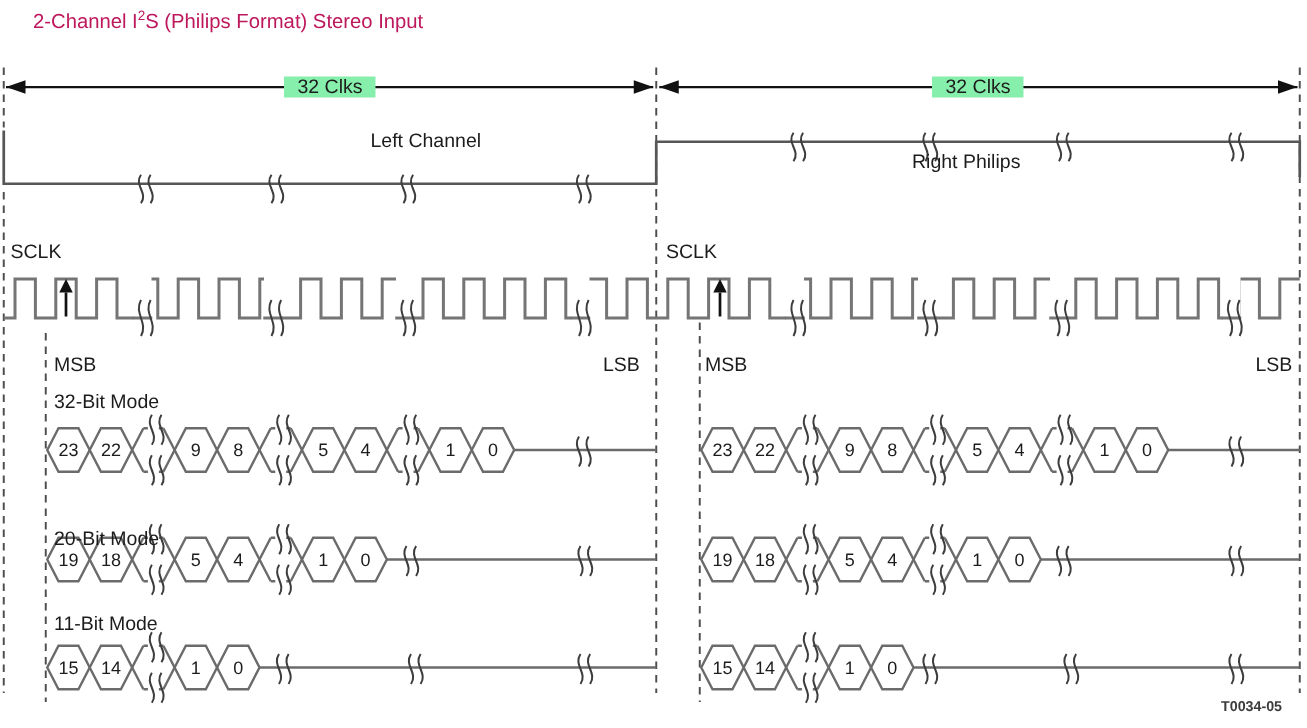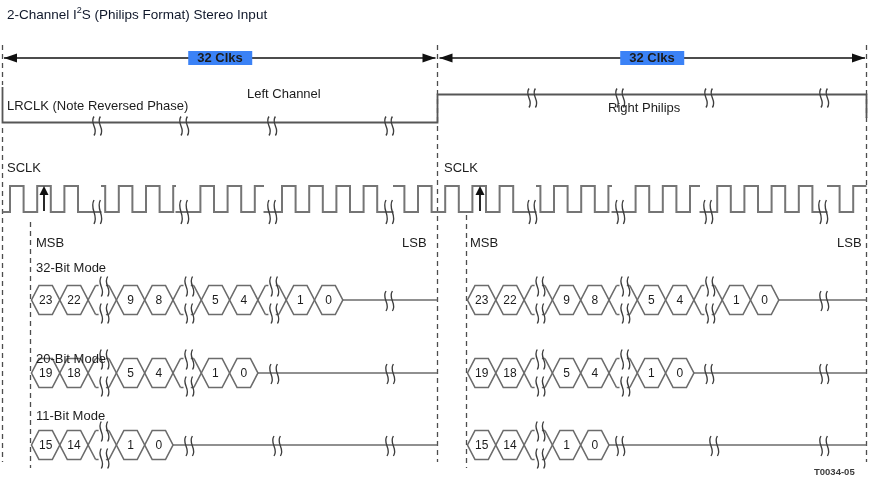--- a/index.html
+++ b/index.html
@@ -3,22 +3,22 @@
 <meta charset="utf-8">
 <style>
   html,body{margin:0;padding:0;background:#ffffff;}
   body{
     width:871px;height:485px;overflow:hidden;
     font-family:"Liberation Sans",sans-serif;color:#1c1c1c;
   }
   .stage{position:relative;width:871px;height:485px;background:#fff;}
   svg.canvas{position:absolute;left:0;top:0;}
   .lbl{position:absolute;font-size:13px;line-height:14px;white-space:nowrap;color:#1c1c1c;}
-  .lbl.bg{background:#3b82f6;padding:0 9px;transform:translate(-50%,-50%);font-weight:bold;}
-  .title{position:absolute;left:7px;top:5px;font-size:13.5px;color:#0f172a;white-space:nowrap;}
+  .lbl.bg{background:#86efac;padding:0 9px;transform:translate(-50%,-50%);}
+  .title{position:absolute;left:22px;top:5px;font-size:13.5px;color:#be185d;white-space:nowrap;}
   .title sup{font-size:9px;vertical-align:super;}
   .figcode{position:absolute;font-size:9.5px;font-weight:bold;color:#3c3c3c;white-space:nowrap;}
 </style>
 </head>
 <body>
 
 <div class="stage">
 
   <svg id="wave" class="canvas" width="871" height="485" viewBox="0 0 871 485">
       <line x1="2.5" y1="45" x2="2.5" y2="85" stroke="#4d4d4d" stroke-width="1.3" stroke-dasharray="5 4"></line>
@@ -273,21 +273,20 @@
       <path d="M 717.4000000000001 436 C 712.4000000000001 443.6, 722.4000000000001 448.4, 717.4000000000001 456" fill="none" stroke="#3d3d3d" stroke-width="1.35"></path>
       <path d="M 821 436 C 816 443.6, 826 448.4, 821 456" fill="none" stroke="#3d3d3d" stroke-width="1.35"></path>
       <path d="M 827.4000000000001 436 C 822.4000000000001 443.6, 832.4000000000001 448.4, 827.4000000000001 456" fill="none" stroke="#3d3d3d" stroke-width="1.35"></path>
     </svg>
 
   <div class="title"><span>2-Channel I</span><sup>2</sup><span>S (Philips Format) Stereo Input</span></div>
 
   <div class="lbl bg" style="left:220px;top:58px">32 Clks</div>
   <div class="lbl bg" style="left:652px;top:58px">32 Clks</div>
 
-  <div class="lbl" style="left:7px;top:99px">LRCLK (Note Reversed Phase)</div>
   <div class="lbl" style="left:247px;top:87px">Left Channel</div>
   <div class="lbl" style="left:608px;top:101px">Right Philips</div>
 
   <div class="lbl" style="left:7px;top:161px">SCLK</div>
   <div class="lbl" style="left:444px;top:161px">SCLK</div>
 
   <div class="lbl" style="left:36px;top:236px">MSB</div>
   <div class="lbl" style="left:402px;top:236px">LSB</div>
   <div class="lbl" style="left:470px;top:236px">MSB</div>
   <div class="lbl" style="left:837px;top:236px">LSB</div>

